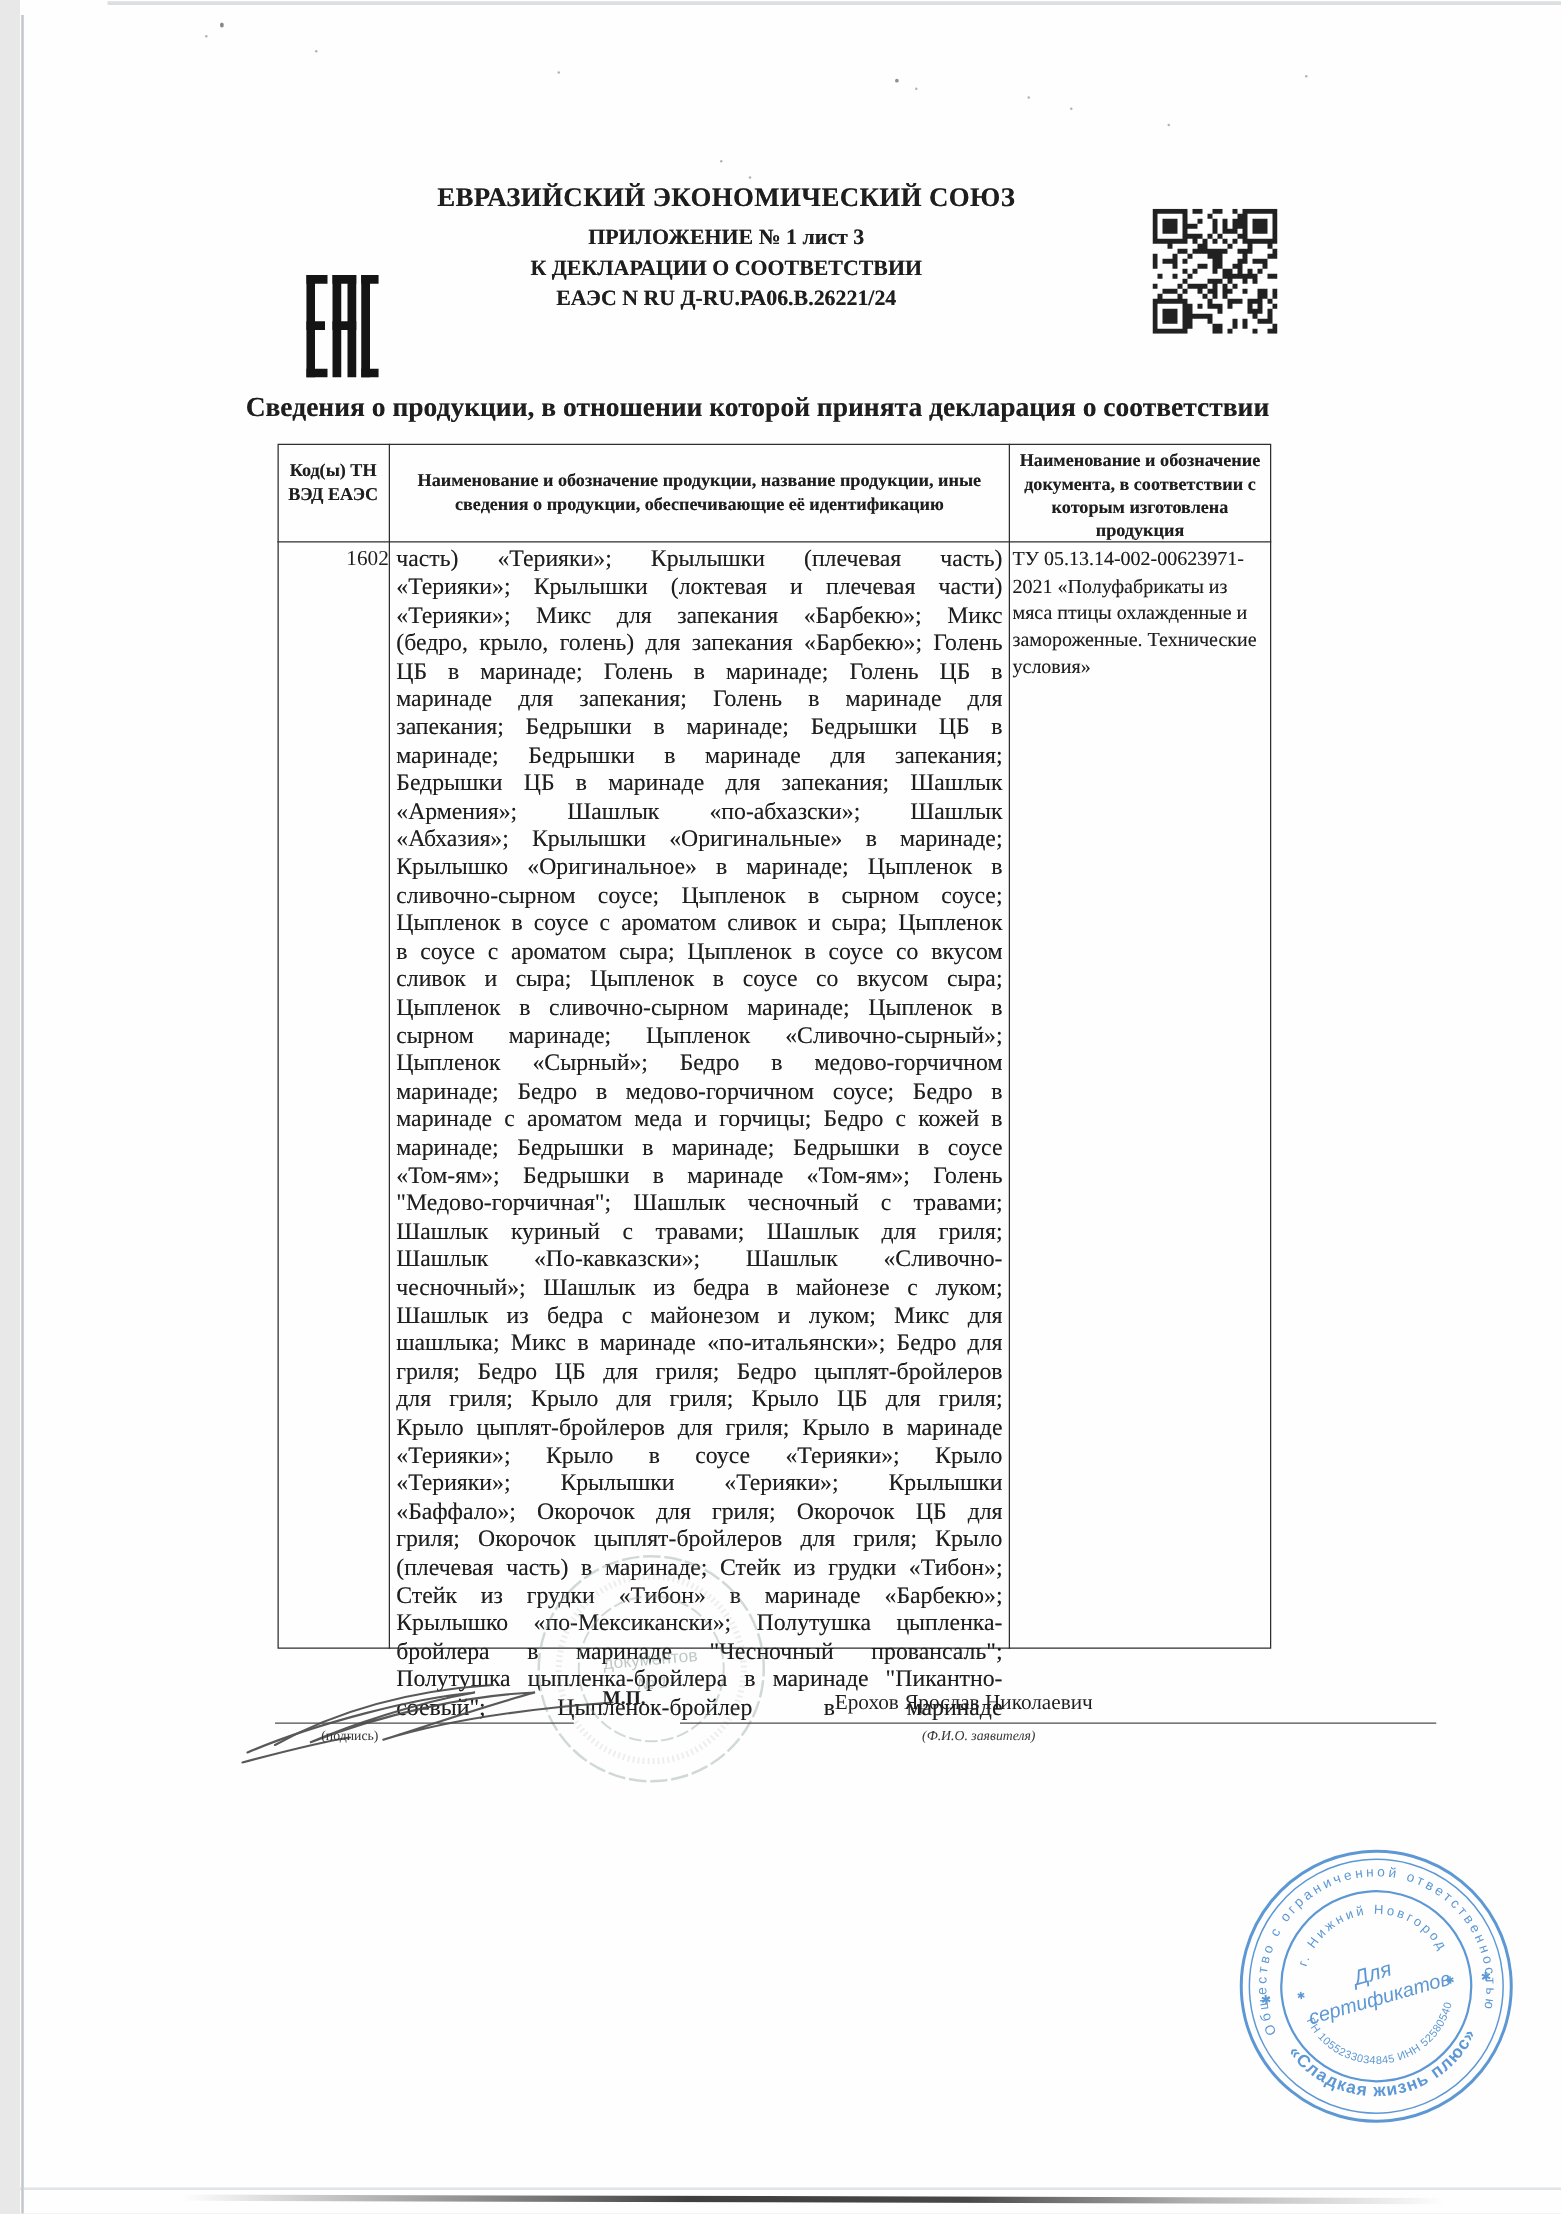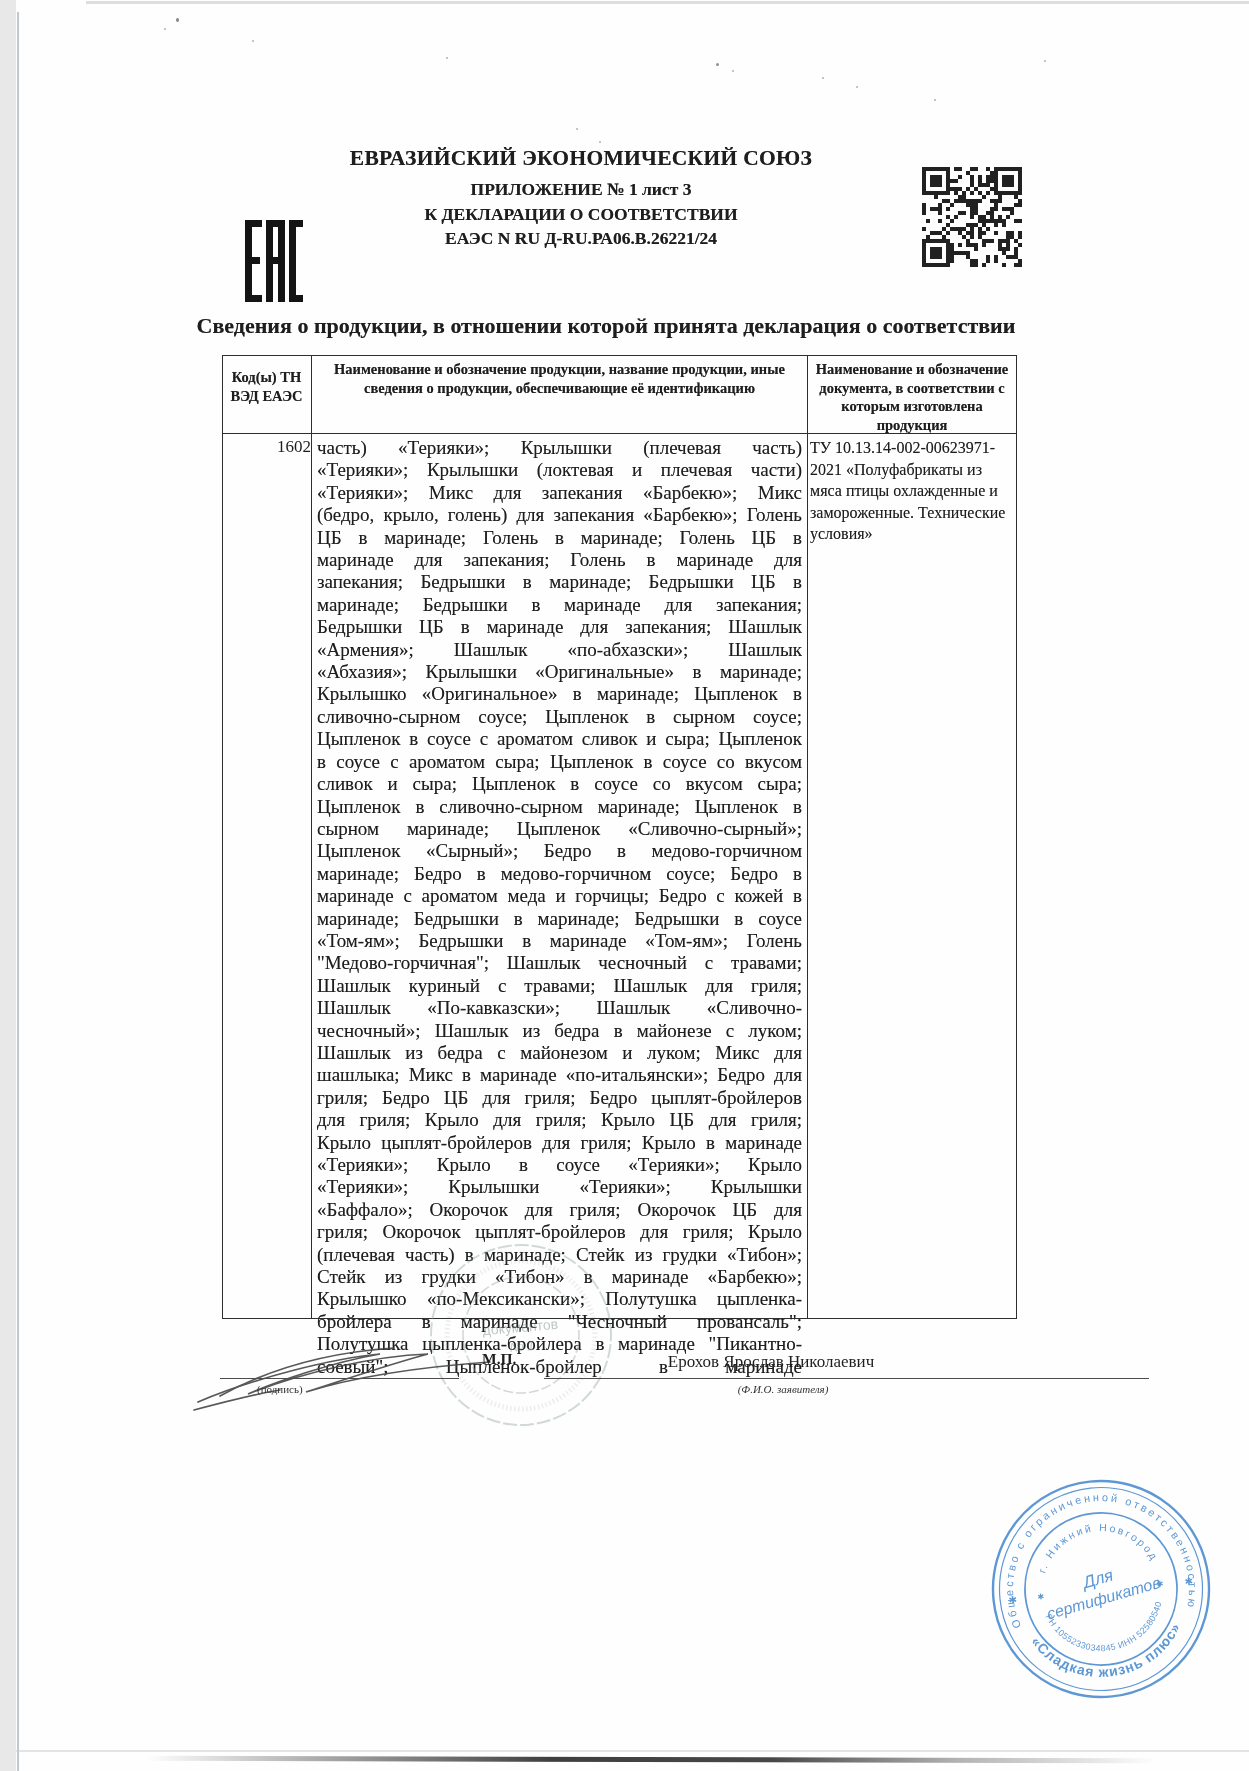--- a/index.html
+++ b/index.html
@@ -24,21 +24,21 @@
   .subtitle{left:160px;top:313px;width:860px;text-align:center;font-weight:bold;font-size:22px;
        text-shadow:0 0 .4px rgba(20,20,20,.5);}
   
   .tbox{left:206px;top:355px;width:795px;height:964px;border:1.7px solid #2e2e2e;box-sizing:border-box;}
   .tv1{left:295px;top:355px;width:0;height:964px;border-left:1.5px solid #2e2e2e;}
   .tv2{left:791px;top:355px;width:0;height:964px;border-left:1.5px solid #2e2e2e;}
   .th-div{left:206px;top:433px;width:795px;height:0;border-top:1.5px solid #2e2e2e;}
   .thc{font-weight:bold;font-size:14.5px;line-height:18.5px;text-align:center;
        text-shadow:0 0 .4px rgba(20,20,20,.5);}
   .th1{left:208px;top:368px;width:85px;}
-  .th2{left:300px;top:360px;width:487px;}
+  .th2{left:300px;top:376px;width:487px;}
   .th3{left:794px;top:360px;width:204px;}
   .tb-code{left:206px;top:437px;width:89px;text-align:right;font-size:17px;}
   .tb-products{left:301px;top:437px;width:485px;font-size:19px;line-height:22.4px;
        text-align:justify;text-align-last:justify;word-spacing:4px;
        text-shadow:0 0 .4px rgba(25,25,25,.45);}
   .tb-doc{left:794px;top:437px;width:203px;font-size:16px;line-height:21.6px;
        text-shadow:0 0 .4px rgba(25,25,25,.45);}
   
   .sig-svg{left:168px;top:1332px;width:330px;height:100px;}
   .sline1{left:204px;top:1378px;width:239px;height:0;border-top:1.3px solid #4c4c4c;}
@@ -105,21 +105,21 @@
   <div class="abs tv1"></div>
   <div class="abs tv2"></div>
   <div class="abs th-div"></div>
 
   <div class="abs thc th1">Код(ы) ТН ВЭД ЕАЭС</div>
   <div class="abs thc th2">Наименование и обозначение продукции, название продукции, иные сведения о продукции, обеспечивающие её идентификацию</div>
   <div class="abs thc th3">Наименование и обозначение документа, в соответствии с которым изготовлена продукция</div>
 
   <div class="abs tb-code">1602</div>
   <div class="abs tb-products">часть) «Терияки»; Крылышки (плечевая часть) «Терияки»; Крылышки (локтевая и плечевая части) «Терияки»; Микс для запекания «Барбекю»; Микс (бедро, крыло, голень) для запекания «Барбекю»; Голень ЦБ в маринаде; Голень в маринаде; Голень ЦБ в маринаде для запекания; Голень в маринаде для запекания; Бедрышки в маринаде; Бедрышки ЦБ в маринаде; Бедрышки в маринаде для запекания; Бедрышки ЦБ в маринаде для запекания; Шашлык «Армения»; Шашлык «по-абхазски»; Шашлык «Абхазия»; Крылышки «Оригинальные» в маринаде; Крылышко «Оригинальное» в маринаде; Цыпленок в сливочно-сырном соусе; Цыпленок в сырном соусе; Цыпленок в соусе с ароматом сливок и сыра; Цыпленок в соусе с ароматом сыра; Цыпленок в соусе со вкусом сливок и сыра; Цыпленок в соусе со вкусом сыра; Цыпленок в сливочно-сырном маринаде; Цыпленок в сырном маринаде; Цыпленок «Сливочно-сырный»; Цыпленок «Сырный»; Бедро в медово-горчичном маринаде; Бедро в медово-горчичном соусе; Бедро в маринаде с ароматом меда и горчицы; Бедро с кожей в маринаде; Бедрышки в маринаде; Бедрышки в соусе «Том-ям»; Бедрышки в маринаде «Том-ям»; Голень "Медово-горчичная"; Шашлык чесночный с травами; Шашлык куриный с травами; Шашлык для гриля; Шашлык «По-кавказски»; Шашлык «Сливочно-чесночный»; Шашлык из бедра в майонезе с луком; Шашлык из бедра с майонезом и луком; Микс для шашлыка; Микс в маринаде «по-итальянски»; Бедро для гриля; Бедро ЦБ для гриля; Бедро цыплят-бройлеров для гриля; Крыло для гриля; Крыло ЦБ для гриля; Крыло цыплят-бройлеров для гриля; Крыло в маринаде «Терияки»; Крыло в соусе «Терияки»; Крыло «Терияки»; Крылышки «Терияки»; Крылышки «Баффало»; Окорочок для гриля; Окорочок ЦБ для гриля; Окорочок цыплят-бройлеров для гриля; Крыло (плечевая часть) в маринаде; Стейк из грудки «Тибон»; Стейк из грудки «Тибон» в маринаде «Барбекю»; Крылышко «по-Мексикански»; Полутушка цыпленка-бройлера в маринаде "Чесночный провансаль"; Полутушка цыпленка-бройлера в маринаде "Пикантно-соевый"; Цыпленок-бройлер в маринаде</div>
-  <div class="abs tb-doc">ТУ 10.13.14-002-00623971-2021 «Полуфабрикаты из мяса птицы охлажденные и замороженные. Технические условия»</div>
+  <div class="abs tb-doc">ТУ 05.13.14-002-00623971-2021 «Полуфабрикаты из мяса птицы охлажденные и замороженные. Технические условия»</div>
 
   <svg class="abs faint-stamp" viewBox="0 0 195 195" xmlns="http://www.w3.org/2000/svg">
     <g transform="rotate(-5 97 97)" stroke="#8fa29a" fill="none">
       <circle cx="97" cy="97" r="90" stroke-width="2" stroke-dasharray="14 3" opacity=".8"></circle>
       <circle cx="97" cy="97" r="58" stroke-width="1.6" stroke-dasharray="10 3" opacity=".8"></circle>
       <circle cx="97" cy="97" r="74" stroke-width="5" stroke-dasharray="1.5 2.5" opacity=".35"></circle>
       <text x="97" y="94" text-anchor="middle" fill="#7f948c" stroke="none" font-family="Liberation Sans, sans-serif" font-size="14">документов</text>
       <text x="97" y="113" text-anchor="middle" fill="#7f948c" stroke="none" font-family="Liberation Sans, sans-serif" font-size="13" font-style="italic">№ 1</text>
     </g>
   </svg>

